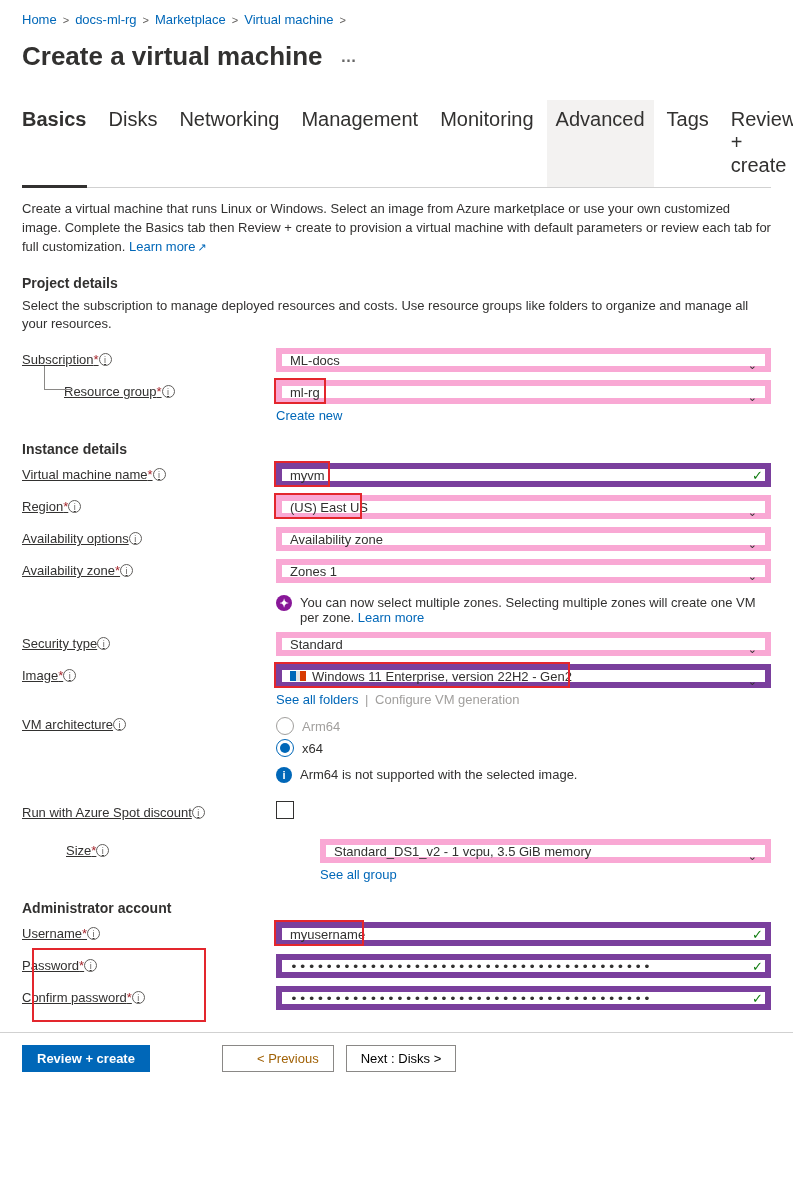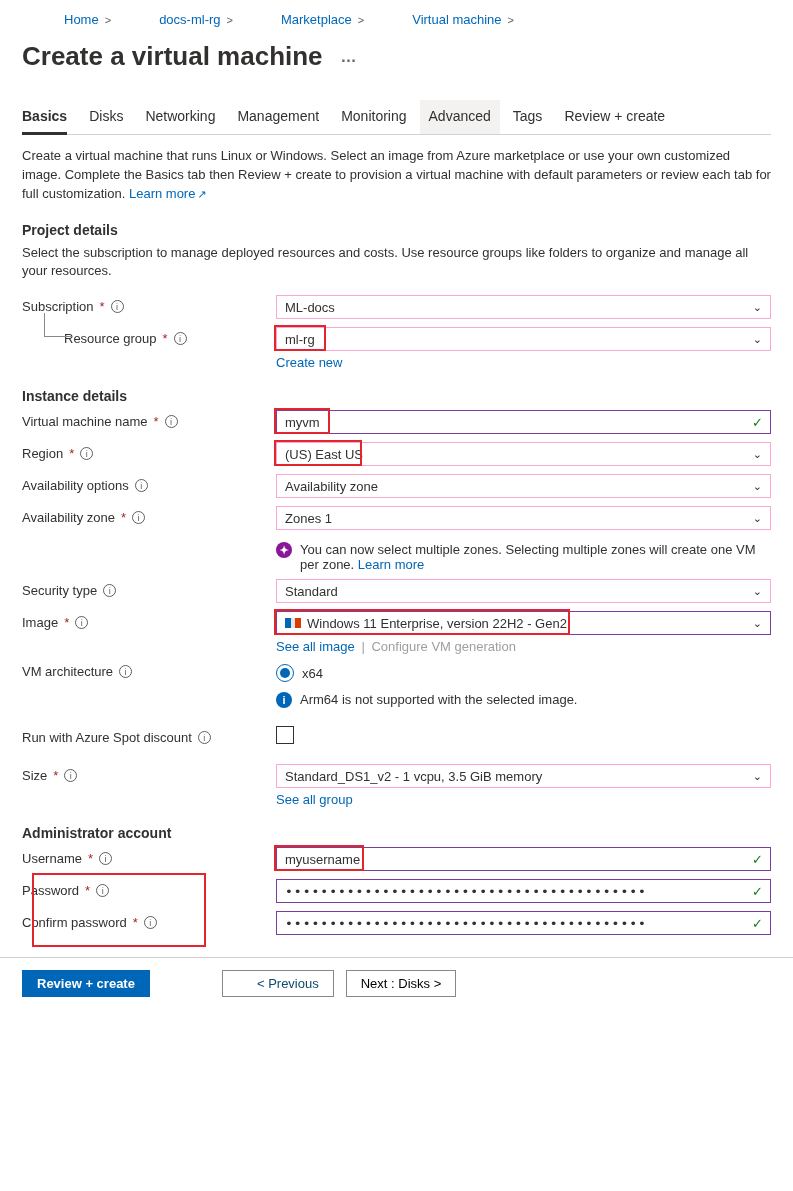--- a/index.html
+++ b/index.html
@@ -7,50 +7,50 @@
     margin: 0;
     padding: 0;
     font-family: "Segoe UI", -apple-system, sans-serif;
     font-size: 13px;
     color: #323130;
     background: #fff;
     width: 793px;
   }
   .page { padding: 8px 22px 14px 22px; }
   .breadcrumb { display:flex; align-items:center; gap:6px; font-size:13px; padding:4px 0 10px 0;}
-  .breadcrumb a { color:#0067b8; text-decoration:none;margin-left:42px; }
+  .breadcrumb a { color:#0067b8; text-decoration:none; }
   .bc-sep { color:#605e5c; font-size:11px;}
   h1 { font-size:26px; font-weight:600; margin:4px 0 28px 0; display:flex; align-items:center; gap:12px;}
   .ellipsis { color:#666; font-size:16px; letter-spacing:2px; padding:4px 6px;}
   .tabs { display:flex; gap:22px; border-bottom:1px solid #d1d1d1; margin-bottom:12px;}
-  .tab { padding:8px 0 10px 0; font-size:14px; color:#323130; cursor:pointer; }
+  .tab { padding:8px 0 10px 0; font-size:20px; color:#323130; cursor:pointer; }
   .tab.active { font-weight:600; border-bottom:3px solid #323130; margin-bottom:-1px; padding-bottom:7px;}
   .tab.hover { background:#f3f2f1; padding-left:9px; padding-right:9px; margin-left:-9px; margin-right:-9px;}
   .intro { font-size:13px; line-height:1.45; margin-bottom:16px;}
   .link { color:#0067b8; text-decoration:none; }
   .ext-icon { font-size:11px; margin-left:2px; }
   .section-h { font-weight:600; font-size:14px; margin:18px 0 6px 0;}
   .section-desc { font-size:13px; line-height:1.45; margin-bottom:14px;}
   .row { display:flex; align-items:flex-start; margin:6px 0; min-height:26px;}
-  .label-col { width:254px; display:flex; align-items:center; gap:6px; padding-top:4px; flex-shrink:0;}
+  .label-col { width:254px; display:flex; align-items:center; padding-top:4px; flex-shrink:0;text-decoration:underline;}
   .label-col.indent { padding-left:42px; }
   .tree-elbow {
     position:absolute; left:22px; width:28px; height:24px;
     border-left:1px solid #8a8886; border-bottom:1px solid #8a8886;
     margin-top:-14px;
   }
   .req { color:#a4262c; }
   .info-icon {
     display:inline-flex; align-items:center; justify-content:center;
     width:13px; height:13px; border:1px solid #605e5c; border-radius:50%;
     font-size:9px; color:#605e5c;
   }
   .field-col { flex:1; position:relative;}
   .dd, .txt {
-    width:100%; border:1px solid #f9a8d4; background:#fff;
+    width:100%; border:6px solid #f9a8d4; background:#fff;
     padding:3px 28px 3px 8px; font-size:13px; height:24px;
     display:flex; align-items:center;
   }
   .dd { cursor:pointer; position:relative;}
   .dd.purple, .txt.purple { border-color:#7a3f9d;text-align:center; }
   .chev { position:absolute; right:8px; top:5px; font-size:11px; color:#323130; pointer-events:none;}
   .check-ok { position:absolute; right:8px; top:5px; color:#107c10; font-size:13px; }
   .sublink { font-size:13px; margin-top:4px; }
   .sublink .disabled { color:#a19f9d;margin-top:16px; }
   .sublink-sep { color:#a19f9d; margin:0 3px;}
@@ -85,21 +85,21 @@
   }
   .pw-dots { letter-spacing:1px; font-family:monospace;}
   .footer {
     border-top:1px solid #d1d1d1; padding:12px 22px;
     display:flex; gap:12px; align-items:center;
   }
   .btn {
     padding:5px 14px; font-size:13px; border:1px solid #8a8886; background:#fff; cursor:pointer;
   }
   .btn.primary { background:#0067b8; color:#fff; border-color:#0067b8; font-weight:600;}
-  .btn.ghost { color:#0c4a6e;padding-left:34px; }
+  .btn.ghost { color:#a16207;padding-left:34px; }
   .spacer { width:48px; }
   .hl-pw-group {
     position:absolute; border:2px solid #e3262d; left:10px; width:174px;
   }
   .pw-wrap { position:relative; }
 </style>
 </head>
 <body>
 
 <div class="page">
@@ -257,33 +257,37 @@
       <span class="info-icon">i</span>
     </div>
     <div class="field-col">
       <div class="dd purple">
         <span class="img-ico"></span>
         <span>Windows 11 Enterprise, version 22H2 - Gen2</span>
         <span class="chev">⌄</span>
       </div>
       <div class="hl" style="left:-2px; top:-2px; width:296px; height:26px;"></div>
       <div class="sublink">
-        <a href="#" class="link">See all image</a>
+        <a href="#" class="link">See all folders</a>
         <span class="sublink-sep">|</span>
         <span class="disabled">Configure VM generation</span>
       </div>
     </div>
   </div>
 
   <div class="row">
     <div class="label-col">
       <span>VM architecture</span>
       <span class="info-icon">i</span>
     </div>
     <div class="field-col">
+      <div class="radio-row">
+        <span class="radio dis"></span>
+        <span class="radio-lbl dis">Arm64</span>
+      </div>
       <div class="radio-row">
         <span class="radio sel"></span>
         <span>x64</span>
       </div>
     </div>
   </div>
 
   <div class="info-block">
     <span class="bullet-circle bc-blue">i</span>
     <span>Arm64 is not supported with the selected image.</span>
@@ -292,21 +296,21 @@
   <div class="row" style="margin-top:18px;">
     <div class="label-col">
       <span>Run with Azure Spot discount</span>
       <span class="info-icon">i</span>
     </div>
     <div class="field-col">
       <span class="checkbox"></span>
     </div>
   </div>
 
-  <div class="row" style="margin-top:12px;">
+  <div class="row" style="margin-top:12px;margin-left:44px;">
     <div class="label-col">
       <span>Size</span>
       <span class="req">*</span>
       <span class="info-icon">i</span>
     </div>
     <div class="field-col">
       <div class="dd">
         <span>Standard_DS1_v2 - 1 vcpu, 3.5 GiB memory</span>
         <span class="chev">⌄</span>
       </div>

